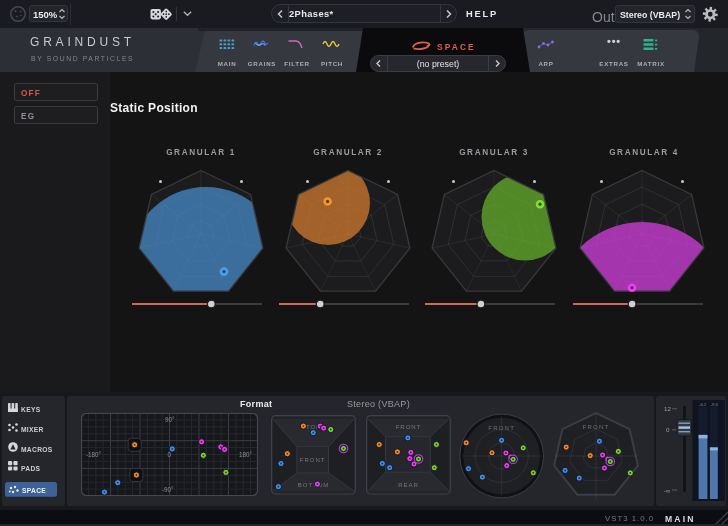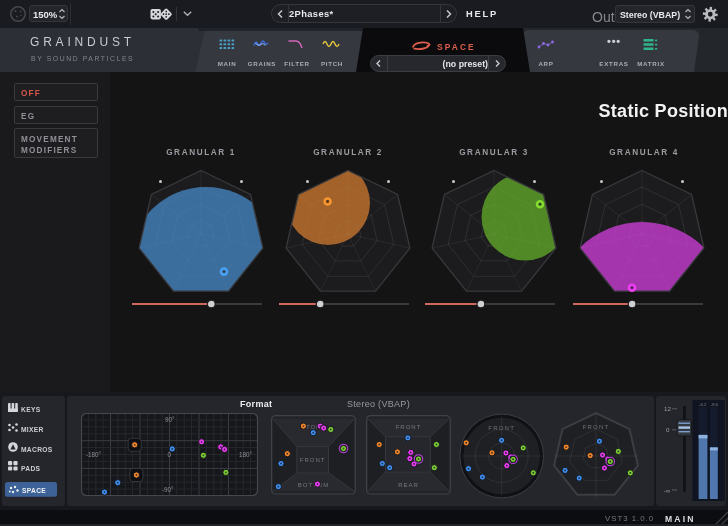--- a/index.html
+++ b/index.html
@@ -154,21 +154,21 @@
   <div class="abs" style="left:437px;top:13.5px;font-size:8.4px;font-weight:bold;letter-spacing:2.1px;color:#dd5f4e">SPACE</div>
   <div class="abs" style="left:370px;top:27px;width:136px;height:17px;background:#26282e;border:1px solid #3a3d43;border-radius:8.5px"></div>
   <div class="abs" style="left:387px;top:28px;width:1px;height:15px;background:#3a3d43"></div>
   <div class="abs" style="left:488px;top:28px;width:1px;height:15px;background:#3a3d43"></div>
   <svg class="abs" style="left:375px;top:31px" width="7" height="9" viewBox="0 0 7 9">
         <path d="M5 1.5 L2 4.5 L5 7.5" fill="none" stroke="#c6c8cc" stroke-width="1.4"></path>
       </svg>
   <svg class="abs" style="left:494px;top:31px" width="7" height="9" viewBox="0 0 7 9">
         <path d="M2 1.5 L5 4.5 L2 7.5" fill="none" stroke="#c6c8cc" stroke-width="1.4"></path>
       </svg>
-  <div class="abs" style="left:388px;top:31px;width:100px;text-align:right;font-size:8.8px;font-weight:bold;color:#e4e5e8">(no preset)</div>
+  <div class="abs" style="left:388px;top:31px;width:100px;text-align:center;font-size:8.8px;font-weight:normal;color:#e4e5e8">(no preset)</div>
 
   <div class="tab" style="left:528px;width:36px">
         <div class="ico"><svg width="20" height="13" viewBox="0 0 20 13">
     <g fill="#8a68e0">
               <circle cx="3" cy="9" r="1.4"></circle>
               <circle cx="7.5" cy="5.5" r="1.4"></circle>
               <circle cx="12" cy="7" r="1.4"></circle>
               <circle cx="16.5" cy="4" r="1.4"></circle>
             </g>
     <path d="M3 9 L7.5 5.5 L12 7 L16.5 4" fill="none" stroke="#8a68e0" stroke-width="0.8"></path>
@@ -190,24 +190,23 @@
               <rect x="12" y="10" width="2.2" height="1.6"></rect>
             </g>
           </svg></div>
     <div class="lbl">MATRIX</div>
       </div>
 </div>
 
 <div class="abs" id="sidebar">
   <div class="sbtn" style="top:11px;height:18px;color:#d9574a">OFF</div>
   <div class="sbtn" style="top:34px;height:18px">EG</div>
-  <div class="sbtn" style="top:56px;height:30px;line-height:11px">MOVEMENT<br>MODIFIERS</div>
 </div>
 <div class="abs" id="main">
-  <div class="abs" style="left:0;top:29px;width:618px;text-align:right;font-size:18px;font-weight:bold;color:#f2f2f2;letter-spacing:0.3px">Static Position</div>
+  <div class="abs" style="left:0;top:29px;width:618px;text-align:left;font-size:12px;font-weight:bold;color:#f2f2f2;letter-spacing:0.3px">Static Position</div>
   <div class="glabel" style="left:21px">GRANULAR 1</div>
   <div class="glabel" style="left:168px">GRANULAR 2</div>
   <div class="glabel" style="left:314px">GRANULAR 3</div>
   <div class="glabel" style="left:464px">GRANULAR 4</div>
 
   <svg class="abs" style="left:16.0px;top:91.5px" width="150" height="140" viewBox="-75 -70 150 140">
 <defs>
           <clipPath id="hc0">
             <polygon points="0.0,-63.5 49.6,-39.6 61.9,14.1 27.6,57.2 -27.6,57.2 -61.9,14.1 -49.6,-39.6"></polygon>
           </clipPath>

